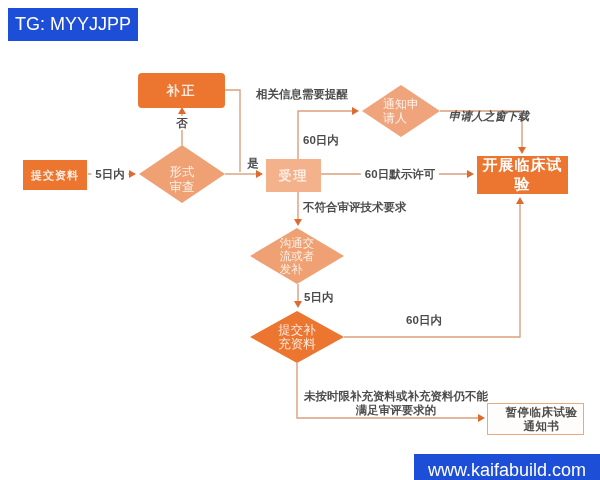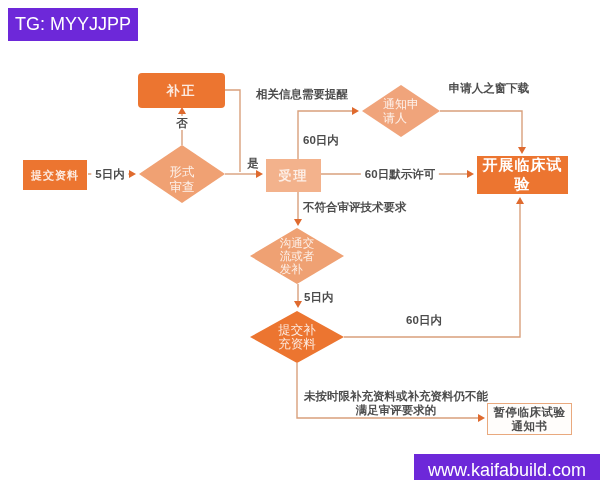--- a/index.html
+++ b/index.html
@@ -1,41 +1,41 @@
 <!DOCTYPE html>
 <html><head>
 <meta charset="utf-8">
 <style>
   html,body{margin:0;padding:0;background:#ffffff;}
   .stage{
     position:relative;width:600px;height:480px;background:#ffffff;overflow:hidden;
     font-family:"Liberation Sans","DejaVu Sans",sans-serif;
   }
   .wm{
-    position:absolute;background:#6d28d9;color:#fff;
+    position:absolute;background:#1d4ed8;color:#fff;
     display:flex;align-items:center;justify-content:center;
     font-family:"Liberation Sans","DejaVu Sans",sans-serif;
   }
   .wm-top{left:8px;top:8px;width:130px;height:33px;font-size:18px;}
   .wm-bottom{right:0;top:454px;width:186px;height:32px;font-size:18px;}
   svg.layer{position:absolute;left:0;top:0;}
   .node{
     position:absolute;display:flex;flex-direction:column;
     align-items:center;justify-content:center;text-align:center;
     font-weight:700;
   }
   .box-strong{background:#ec7530;color:rgba(255,255,255,0.85);}
   .box-light{background:#f3b28c;color:rgba(255,255,255,0.78);}
   .n-submit{left:23px;top:160px;width:64px;height:30px;font-size:11px;letter-spacing:1px;}
   .n-correction{left:138px;top:73px;width:87px;height:35px;font-size:13px;border-radius:4px;letter-spacing:2px;}
   .n-accept{left:266px;top:159px;width:55px;height:33px;font-size:13px;letter-spacing:2px;}
   .n-start{left:477px;top:156px;width:91px;height:38px;font-size:15px;font-weight:800;color:#ffffff;letter-spacing:1px;}
   .n-suspend{
     left:487px;top:403px;width:83px;height:30px;font-size:11.5px;font-weight:600;
-    color:#4c4c4c;background:#fffdfb;border:1px solid #e9a97e;line-height:14px;letter-spacing:0.5px;
+    color:#4c4c4c;background:#fffdfb;border:1px solid #e9a97e;line-height:14px;letter-spacing:0.5px;padding-left:12px;
   }
   .dlabel{
     position:absolute;transform:translate(-50%,-50%);text-align:left;
     font-weight:400;color:rgba(255,255,255,0.85);pointer-events:none;
   }
   .dl-review{left:182px;top:174px;font-size:12.5px;line-height:15px;margin-top:6px;}
   .dl-notify{left:401px;top:111px;font-size:12px;line-height:14px;}
   .dl-comm{left:297px;top:256px;font-size:11.5px;line-height:13px;}
   .dl-supp{left:297px;top:337px;font-size:12.5px;line-height:14px;}
   .elabel{
@@ -124,21 +124,21 @@
     <div>充资料</div>
   </div>
 
   <div class="elabel center onLine" style="left:110px;top:174px;">5日内</div>
   <div class="elabel center onLine" style="left:182px;top:123px;">否</div>
   <div class="elabel center" style="left:253px;top:163px;">是</div>
   <div class="elabel" style="left:303px;top:133px;">60日内</div>
   <div class="elabel center" style="left:302px;top:94px;">
     <div>相关信息需要提醒</div>
   </div>
-  <div class="elabel center" style="left:489px;top:88px;">申请人之窗下载</div>
+  <div class="elabel center" style="left:489px;top:116px;font-style:italic;">申请人之窗下载</div>
   <div class="elabel center onLine" style="left:400px;top:174px;">60日默示许可</div>
   <div class="elabel" style="left:303px;top:200px;">不符合审评技术要求</div>
   <div class="elabel" style="left:304px;top:290px;">5日内</div>
   <div class="elabel center" style="left:424px;top:320px;">60日内</div>
   <div class="elabel center" style="left:396px;top:403px;">
     <div>未按时限补充资料或补充资料仍不能</div>
     <div>满足审评要求的</div>
   </div>
 
 </div>

